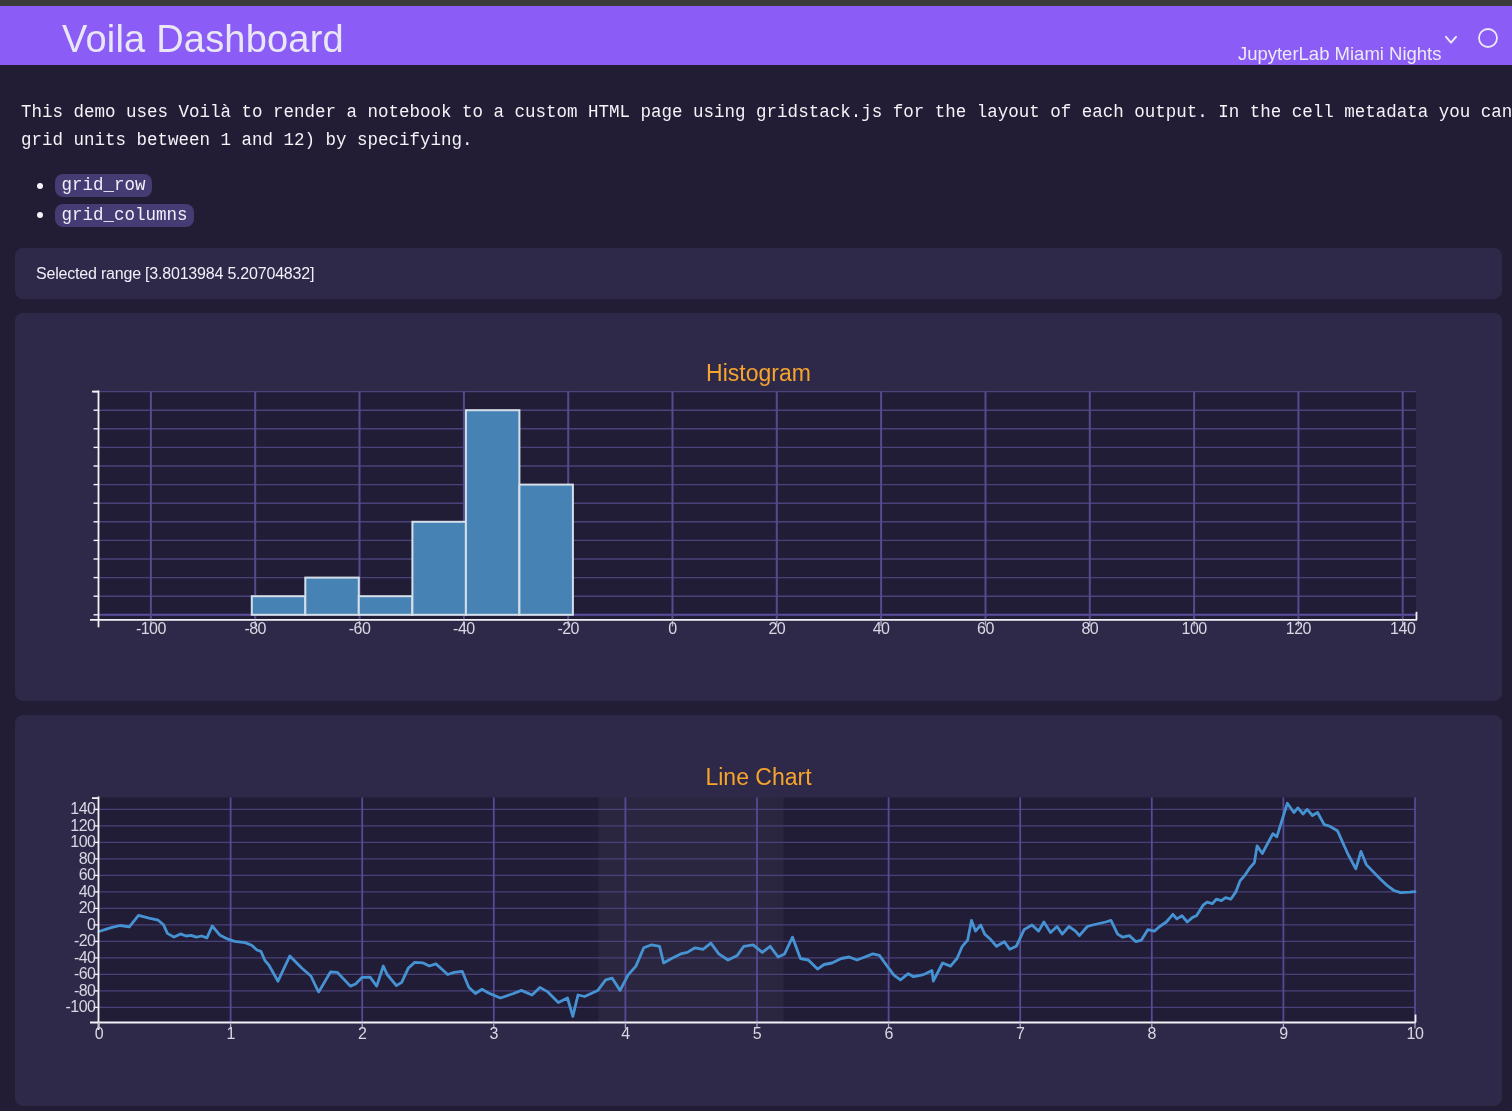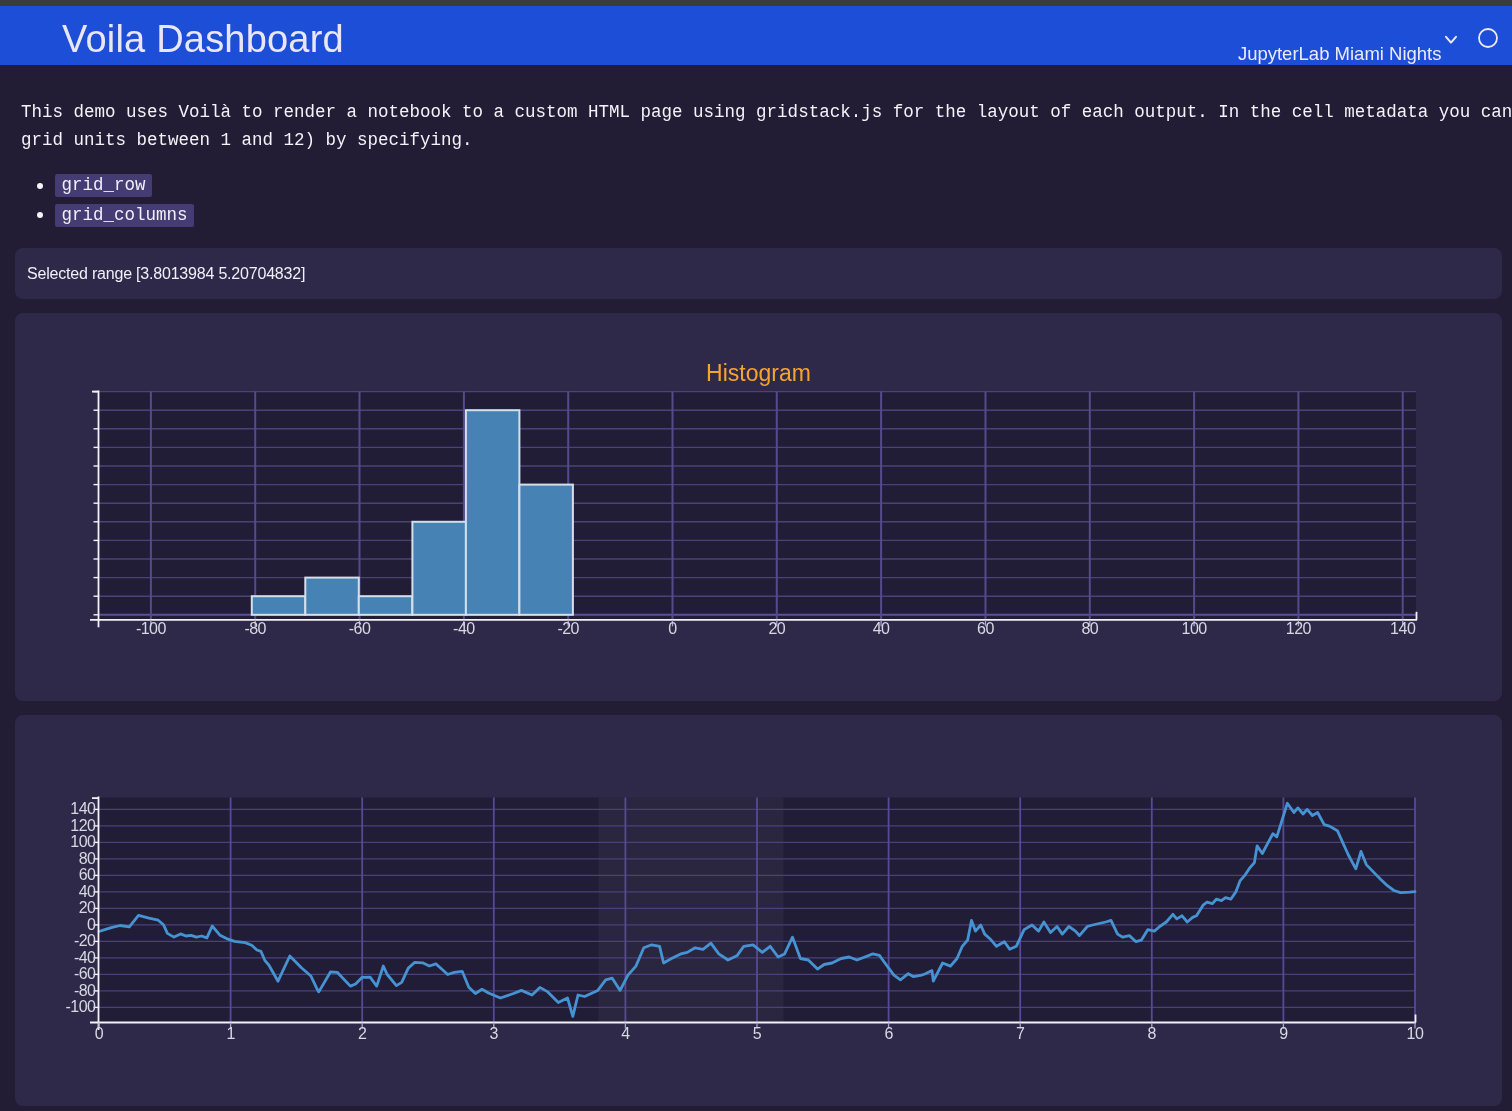--- a/index.html
+++ b/index.html
@@ -1,28 +1,28 @@
 <!DOCTYPE html>
 <html><head>
 <meta charset="utf-8">
 <style>
 * { margin:0; padding:0; box-sizing:border-box; }
 html,body { width:1512px; height:1111px; background:#221d35; font-family:"Liberation Sans", sans-serif; overflow:hidden; }
 .strip { position:absolute; left:0; top:0; width:1512px; height:6px; background:#3b3b3b; }
-.header { position:absolute; left:0; top:6px; width:1512px; height:59px; background:#1d4ed8; }
+.header { position:absolute; left:0; top:6px; width:1512px; height:59px; background:#8b5cf6; }
 .header h1 { position:absolute; left:62px; top:12px; font-size:38px; font-weight:400; color:#e9e7f4; letter-spacing:0.2px; }
 .hdr-right { position:absolute; right:70.5px; top:37px; font-size:18.5px; color:#eceaf6; }
 .chev { position:absolute; right:54px; top:27.5px; }
 .ring { position:absolute; right:9.5px; top:16.5px; }
 .intro { position:absolute; left:21px; top:98px; white-space:nowrap; font-size:17.5px; line-height:28px; color:#f4f3f8;font-family:Liberation Mono, monospace; }
 ul.blist { position:absolute; left:55px; top:174px; list-style:none; }
 ul.blist li { position:relative; height:23px; margin-bottom:6.5px; }
 ul.blist li::before { content:''; position:absolute; left:-18px; top:8.5px; width:6px; height:6px; border-radius:50%; background:#f4f3f8; }
-ul.blist code { display:inline-block; background:#443c72; color:#f1eff9; font-family:"Liberation Mono", monospace; font-size:17.5px; line-height:23px; padding:0 6.5px; border-radius:2px; }
-.selbox { position:absolute; left:15px; top:248px; width:1487px; height:51px; background:#2e2949; border-radius:8px; font-size:16px; letter-spacing:-0.2px; color:#f1eff9; line-height:51px; padding-left:12px; }
+ul.blist code { display:inline-block; background:#443c72; color:#f1eff9; font-family:"Liberation Mono", monospace; font-size:17.5px; line-height:23px; padding:0 6.5px; border-radius:8px; }
+.selbox { position:absolute; left:15px; top:248px; width:1487px; height:51px; background:#2e2949; border-radius:8px; font-size:16px; letter-spacing:-0.2px; color:#f1eff9; line-height:51px; padding-left:21px; }
 .panel { position:absolute; background:#2e2949; border-radius:8px; }
 .p1 { left:15px; top:313px; width:1487px; height:387.5px;padding-left:12px; }
 .p2 { left:15px; top:714.5px; width:1487px; height:391.5px; }
 .ctitle { position:absolute; left:0; width:100%; text-align:center; font-size:23px; color:#f6a42c; }
 .panel svg { position:absolute; left:0; top:0; }
 </style>
 </head>
 <body>
 <div class="strip"></div>
 <div class="header">
@@ -116,20 +116,21 @@
 <text x="761.8" y="321.3" text-anchor="middle" font-size="16" letter-spacing="-0.5" fill="#d8d8e2">20</text>
 <text x="866.1" y="321.3" text-anchor="middle" font-size="16" letter-spacing="-0.5" fill="#d8d8e2">40</text>
 <text x="970.5" y="321.3" text-anchor="middle" font-size="16" letter-spacing="-0.5" fill="#d8d8e2">60</text>
 <text x="1074.8" y="321.3" text-anchor="middle" font-size="16" letter-spacing="-0.5" fill="#d8d8e2">80</text>
 <text x="1179.1" y="321.3" text-anchor="middle" font-size="16" letter-spacing="-0.5" fill="#d8d8e2">100</text>
 <text x="1283.4" y="321.3" text-anchor="middle" font-size="16" letter-spacing="-0.5" fill="#d8d8e2">120</text>
 <text x="1387.7" y="321.3" text-anchor="middle" font-size="16" letter-spacing="-0.5" fill="#d8d8e2">140</text>
   </svg>
 </div>
 <div class="panel p2">
+  <div class="ctitle" style="top:49px;">Line Chart</div>
   <svg width="1487" height="391.5" viewBox="0 0 1487 391.5">
 <rect x="83" y="82.5" width="1317" height="224.5" fill="#221d37"></rect>
 <rect x="583.5" y="82.5" width="185" height="224.5" fill="rgba(255,255,255,0.045)"></rect>
 <line x1="83" y1="292.4" x2="1400" y2="292.4" stroke="#4a4179" stroke-width="1.4"></line>
 <line x1="83" y1="275.9" x2="1400" y2="275.9" stroke="#4a4179" stroke-width="1.4"></line>
 <line x1="83" y1="259.4" x2="1400" y2="259.4" stroke="#4a4179" stroke-width="1.4"></line>
 <line x1="83" y1="242.9" x2="1400" y2="242.9" stroke="#4a4179" stroke-width="1.4"></line>
 <line x1="83" y1="226.4" x2="1400" y2="226.4" stroke="#4a4179" stroke-width="1.4"></line>
 <line x1="83" y1="209.9" x2="1400" y2="209.9" stroke="#4a4179" stroke-width="1.4"></line>
 <line x1="83" y1="193.4" x2="1400" y2="193.4" stroke="#4a4179" stroke-width="1.4"></line>

